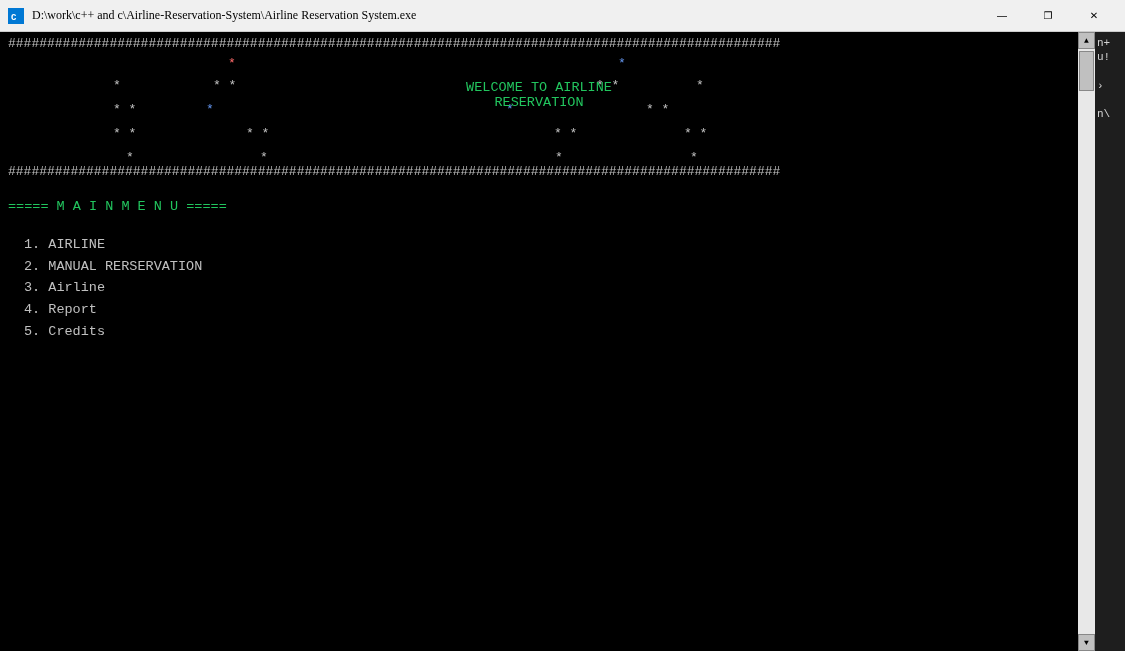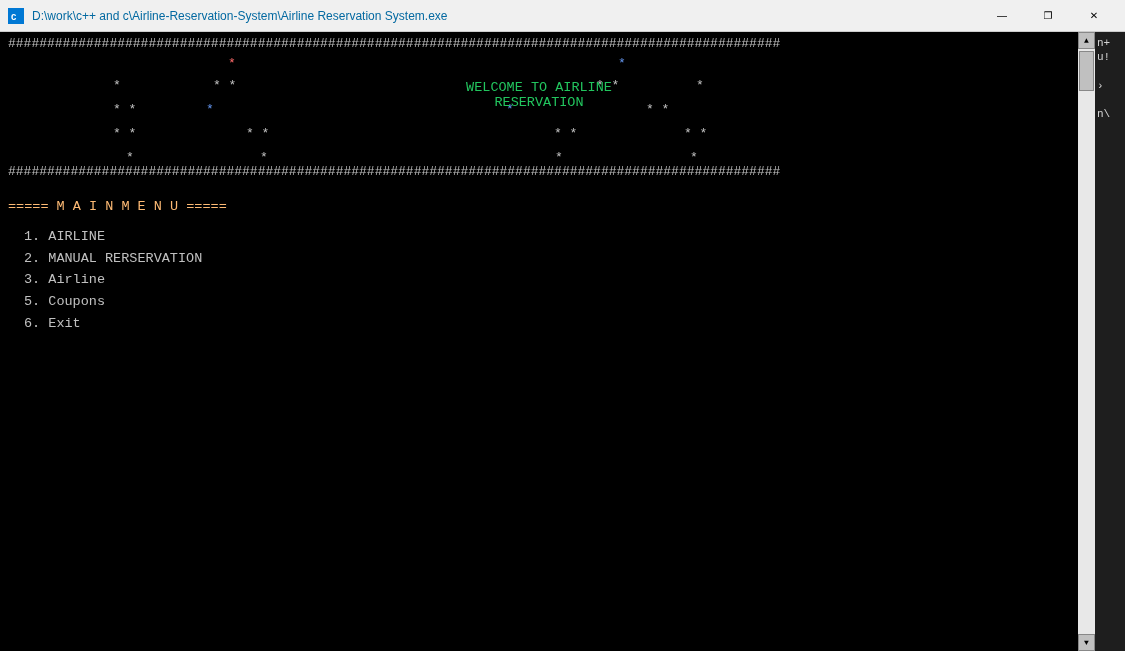--- a/index.html
+++ b/index.html
@@ -35,22 +35,22 @@
       justify-content: center;
       font-size: 10px;
       color: white;
       font-weight: bold;
       flex-shrink: 0;
     }
 
     .title-bar-text {
       flex: 1;
       font-size: 12px;
-      font-family: Liberation Sans, sans-serif;
-      color: #0369a1;
+      font-family: Liberation Serif, serif;
+      color: #000000;
     }
 
     .title-bar-controls {
       display: flex;
       gap: 0;
     }
 
     .title-btn {
       width: 46px;
       height: 32px;
@@ -168,23 +168,23 @@
       font-size: 13.5px;
       white-space: nowrap;
     }
 
     
     .menu-section {
       padding: 4px 0;
     }
 
     .menu-title {
-      color: #fdba74;
-      font-size: 13.5px;
-      margin-bottom: 4px;
+      color: #22c55e;
+      font-size: 13.5px;
+      margin-bottom: 12px;
     }
 
     .menu-item {
       color: #c0c0c0;
       font-size: 13.5px;
       line-height: 1.6;
       padding-left: 16px;
     }
 
     .menu-item span.num {
@@ -260,24 +260,24 @@
       <div class="menu-item">
         <span class="num">1. </span><span>AIRLINE</span>
       </div>
       <div class="menu-item">
         <span class="num">2. </span><span>MANUAL RERSERVATION</span>
       </div>
       <div class="menu-item">
         <span class="num">3. </span><span>Airline</span>
       </div>
       <div class="menu-item">
-        <span class="num">5. </span><span>Coupons</span>
-      </div>
-      <div class="menu-item">
-        <span class="num">6. </span><span>Exit</span>
+        <span class="num">4. </span><span>Report</span>
+      </div>
+      <div class="menu-item">
+        <span class="num">5. </span><span>Credits</span>
       </div>
     </div>
 
   </div>
 
   <div class="scrollbar">
     <div class="scroll-btn">▲</div>
     <div class="scroll-track">
       <div class="scroll-thumb"></div>
     </div>

